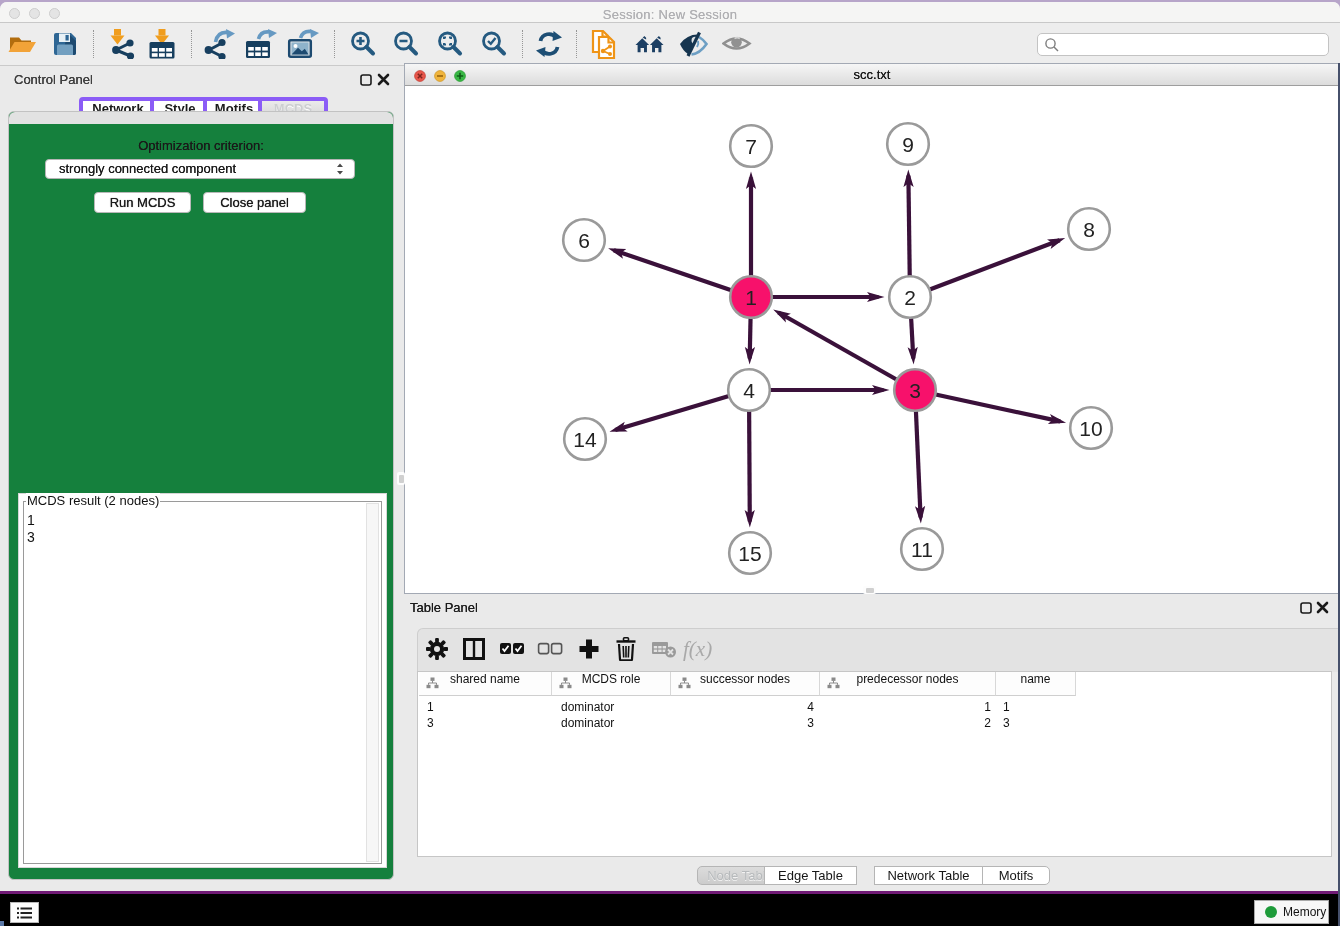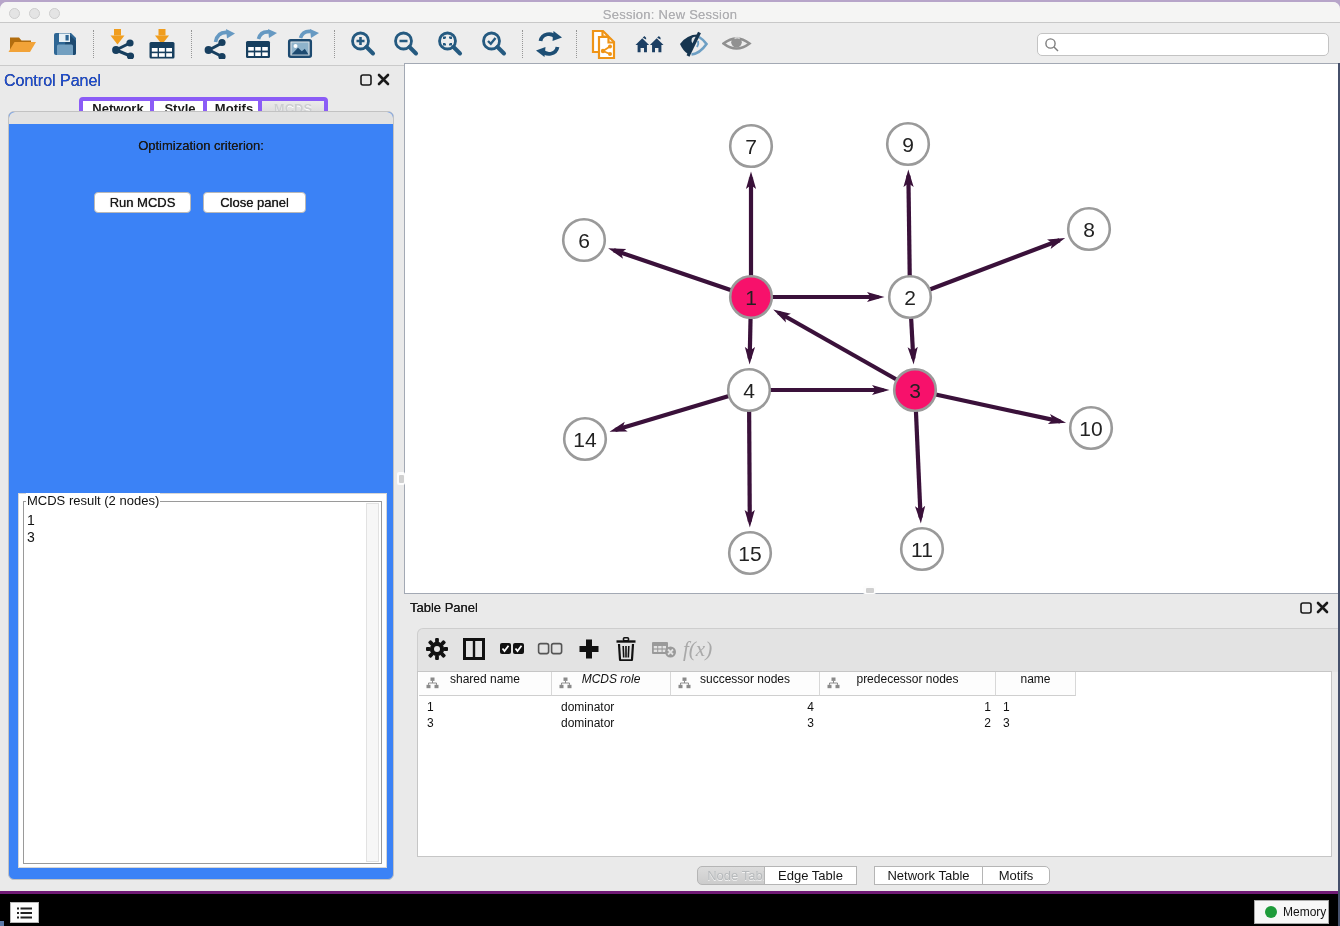--- a/index.html
+++ b/index.html
@@ -9,23 +9,23 @@
   
   .page{position:absolute;left:0;top:-2px;width:1340px;height:926px;}
   .titlebar{position:absolute;left:0;top:2px;width:1340px;height:20px;background:#f5f5f4;border-bottom:1px solid #c8c8c8;}
   .tl-dot{position:absolute;width:9px;height:9px;border-radius:50%;background:#e4e4e4;border:1px solid #cdcdcd;top:7.5px;}
   .apptitle{position:absolute;top:5px;left:0;width:100%;text-align:center;font-size:13px;color:#b0b0b3;letter-spacing:0.25px;text-shadow:0 0 0.6px #b0b0b3;}
   .toolbar{position:absolute;left:0;top:23px;width:1340px;height:42px;background:#ededed;border-bottom:1px solid #cacaca;}
   .sep{position:absolute;top:7px;height:28px;width:0;border-left:1px dotted #969696;}
   .searchbox{position:absolute;left:1037px;top:10px;width:290px;height:21px;background:#fff;border:1px solid #c3c3c3;border-radius:5px;}
 
   
-  .cpanel-title{position:absolute;left:4px;top:72px;font-size:16px;color:#1d4ed8;text-shadow:0 0 0.6px #1c1c1c;}
+  .cpanel-title{position:absolute;left:14px;top:72px;font-size:13px;color:#404040;text-shadow:0 0 0.6px #1c1c1c;}
   .tab{position:absolute;top:0;height:16px;background:#fff;border:4px solid #8b5cf6;font-size:13px;font-weight:bold;color:#1b1b1b;text-align:center;line-height:16px;}
-  .cbody{position:absolute;left:8px;top:111px;width:384px;height:767px;background:#3b82f6;border:1px solid #c2c2c2;border-radius:6px;}
+  .cbody{position:absolute;left:8px;top:111px;width:384px;height:767px;background:#15803d;border:1px solid #c2c2c2;border-radius:6px;}
   .optlabel{position:absolute;left:0;top:26px;width:100%;text-align:center;font-size:13px;color:#1a1a1a;text-shadow:0 0 0.6px #1a1a1a;}
   .dropdown{position:absolute;left:36px;top:47px;width:295px;height:18px;background:#fff;border:1px solid #b5b5b5;border-radius:4px;font-size:13px;color:#1a1a1a;line-height:18px;padding-left:13px;text-shadow:0 0 0.6px #1a1a1a;}
   .btn{position:absolute;top:80px;height:19px;background:#fff;border:1px solid #b8b8b8;border-radius:4px;font-size:13px;color:#1a1a1a;text-align:center;line-height:19px;text-shadow:0 0 0.7px #1a1a1a;}
   .resultbox{position:absolute;left:9px;top:381px;width:367px;height:373px;background:#fff;border:1px solid #d6d6d6;}
   .fieldset{position:absolute;left:4px;top:7px;right:4px;bottom:3px;border:1px solid #9a9a9a;}
   .fieldlabel{position:absolute;left:7px;top:-8px;background:#fff;font-size:13px;color:#111;padding:0 1px;}
   .scrollbar{position:absolute;left:347px;top:9px;width:11px;bottom:5px;background:#f7f7f7;border:1px solid #e2e2e2;}
 
   
   .netframe{position:absolute;left:404px;top:63px;width:934px;height:529px;border:1px solid #a3a9b4;background:#fff;}
@@ -199,31 +199,47 @@
           <path d="M2 2 L11 11 M11 2 L2 11" stroke="#1a1a1a" stroke-width="2.6" stroke-linecap="round"></path>
         </svg>
       </div>
   <div class="tab" style="left:79px;top:97px;width:70px;border-radius:4px 0 0 4px;">Network</div>
   <div class="tab" style="left:150px;top:97px;width:52px;">Style</div>
   <div class="tab" style="left:203px;top:97px;width:54px;">Motifs</div>
   <div class="tab" style="left:258px;top:97px;width:62px;background:linear-gradient(#ebebeb,#d7d7d7);color:#ccced0;border-radius:4px;text-shadow:0 1px 0 #fff;">MCDS</div>
   <div class="cbody">
     <div style="position:absolute;left:0;top:0;width:100%;height:12px;background:#e2e2e2;border-radius:6px 6px 0 0;"></div>
     <div class="optlabel">Optimization criterion:</div>
+    <div class="dropdown">strongly connected component
+      <svg class="abs" style="right:9px;top:2px;" width="10" height="14" viewBox="0 0 10 14">
+        <path d="M2 5 L5 1.5 L8 5 Z M2 9 L5 12.5 L8 9 Z" fill="#4a4a4a"></path>
+      </svg>
+    </div>
     <div class="btn" style="left:85px;width:95px;">Run MCDS</div>
     <div class="btn" style="left:194px;width:101px;">Close panel</div>
     <div class="resultbox">
       <div class="scrollbar"></div>
       <div class="fieldset"></div>
       <div class="fieldlabel" style="left:7px;top:-1px;">MCDS result (2 nodes)</div>
       <div style="position:absolute;left:8px;top:18px;font-size:14px;color:#111;line-height:16.5px;">1<br>3</div>
     </div>
   </div>
 
   <div class="netframe">
+    <div class="nettitle">
+      <svg class="abs" style="left:9px;top:6px;" width="62" height="12" viewBox="0 0 62 12">
+            <circle cx="6" cy="6" r="5.4" fill="#e8564a" stroke="#c4423a" stroke-width="0.8"></circle>
+            <path d="M3.8 3.8 L8.2 8.2 M8.2 3.8 L3.8 8.2" stroke="#7e241e" stroke-width="1.5"></path>
+            <circle cx="26" cy="6" r="5.4" fill="#f0b43c" stroke="#d19a2b" stroke-width="0.8"></circle>
+            <line x1="3" y1="6" x2="9" y2="6" stroke="#925f0a" stroke-width="1.6" transform="translate(20,0)"></line>
+            <circle cx="46" cy="6" r="5.4" fill="#39b845" stroke="#2b9e36" stroke-width="0.8"></circle>
+            <path d="M46 2.8 L46 9.2 M42.8 6 L49.2 6" stroke="#0e5c17" stroke-width="1.6"></path>
+          </svg>
+      <div class="netname">scc.txt</div>
+    </div>
     <svg id="graph" style="position:absolute;left:0;top:22px;" width="932" height="506" viewBox="0 0 932 506">
       <defs>
             <marker id="ah" markerUnits="userSpaceOnUse" markerWidth="20" markerHeight="14" refX="11.5" refY="5.8" orient="auto">
               <path d="M0,0.7 L17.5,5.8 L0,10.9 L3.8,5.8 Z" fill="#3a113a"></path>
             </marker>
           </defs>
       <line x1="346" y1="211" x2="346.0" y2="91.5" stroke="#3a113a" stroke-width="4.2" marker-end="url(#ah)"></line>
       <line x1="346" y1="211" x2="208.8" y2="164.2" stroke="#3a113a" stroke-width="4.2" marker-end="url(#ah)"></line>
       <line x1="346" y1="211" x2="473.5" y2="211.0" stroke="#3a113a" stroke-width="4.2" marker-end="url(#ah)"></line>
       <line x1="346" y1="211" x2="344.7" y2="272.5" stroke="#3a113a" stroke-width="4.2" marker-end="url(#ah)"></line>
@@ -328,21 +344,21 @@
   <div class="ttable" id="ttable">
         <div class="thcell" style="left:1px;width:132px;">
           <svg class="abs" style="left:7px;top:5px;" width="13" height="12" viewBox="0 0 13 12">
             <rect x="4.5" y="0.5" width="4" height="3.4" fill="#8a8a8a"></rect>
             <rect x="0.5" y="7.8" width="4" height="3.4" fill="#8a8a8a"></rect>
             <rect x="8.5" y="7.8" width="4" height="3.4" fill="#8a8a8a"></rect>
             <path d="M6.5 4 L6.5 6 M2.5 7.8 L2.5 6 L10.5 6 L10.5 7.8" fill="none" stroke="#8a8a8a" stroke-width="1"></path>
           </svg>
           <div class="thtext">shared name</div>
         </div>
-        <div class="thcell" style="left:134px;width:118px;font-style:italic;">
+        <div class="thcell" style="left:134px;width:118px;">
           <svg class="abs" style="left:7px;top:5px;" width="13" height="12" viewBox="0 0 13 12">
             <rect x="4.5" y="0.5" width="4" height="3.4" fill="#8a8a8a"></rect>
             <rect x="0.5" y="7.8" width="4" height="3.4" fill="#8a8a8a"></rect>
             <rect x="8.5" y="7.8" width="4" height="3.4" fill="#8a8a8a"></rect>
             <path d="M6.5 4 L6.5 6 M2.5 7.8 L2.5 6 L10.5 6 L10.5 7.8" fill="none" stroke="#8a8a8a" stroke-width="1"></path>
           </svg>
           <div class="thtext">MCDS role</div>
         </div>
         <div class="thcell" style="left:253px;width:148px;">
           <svg class="abs" style="left:7px;top:5px;" width="13" height="12" viewBox="0 0 13 12">

